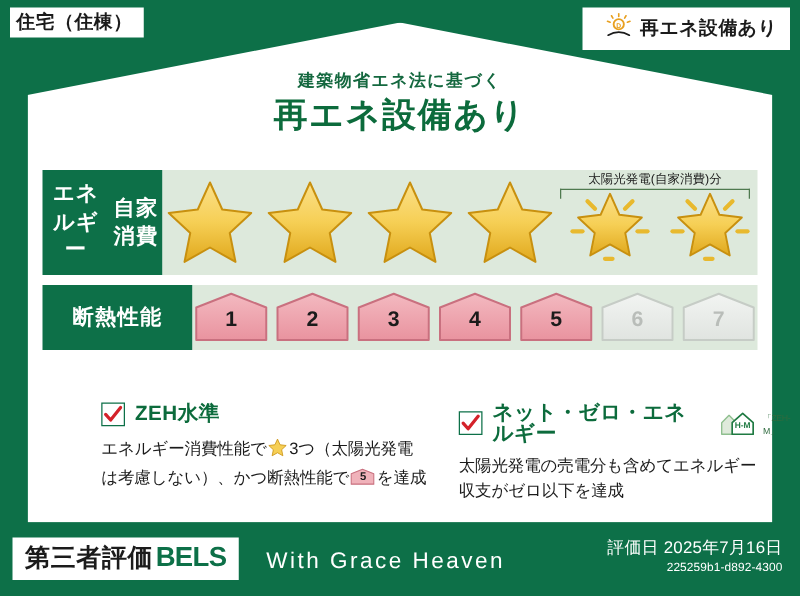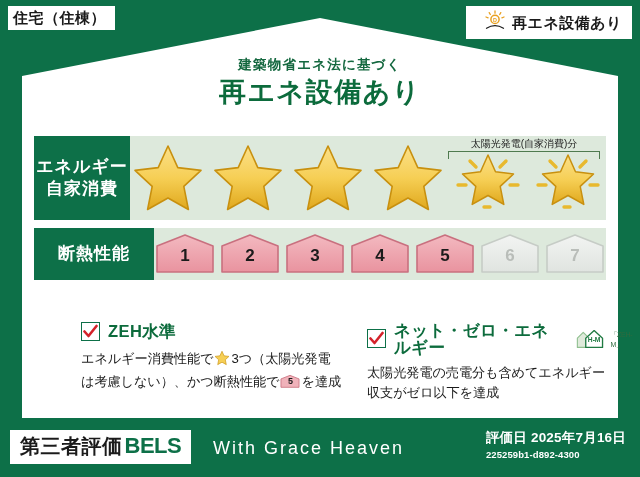--- a/index.html
+++ b/index.html
@@ -60,21 +60,21 @@
     font-size: 27px; font-weight: bold; color: #0c6b3c;
     letter-spacing: 1.5px; line-height: 1.15; margin-top: 4px;
   }
 
   
   .rows { position: absolute; left: 34px; top: 136px; width: 572px; z-index: 5; }
   .metric-row { display: flex; align-items: stretch; margin-bottom: 8px; }
   .metric-label {
     background: #0d7048; color: #ffffff;
     width: 127px; min-height: 84px;
-    display: flex; flex-direction: column;
+    display: flex; flex-direction: row;
     align-items: center; justify-content: center;
     font-size: 17px; font-weight: bold;
     letter-spacing: 1px; line-height: 1.32;
     text-align: center;
   }
   .metric-row.insul .metric-label { min-height: 52px; font-size: 17px; }
   .metric-value {
     flex: 1; background: #dde9dc;
     position: relative;
     display: flex; align-items: center;
@@ -159,21 +159,21 @@
   .bels-box .bels {
     font-size: 22px; font-weight: bold; color: #0d7048;
     letter-spacing: -0.5px;
   }
   .bldg-name {
     position: absolute; left: 213px; top: 20px;
     color: #ffffff; font-size: 18px; letter-spacing: 2px;
   }
   .foot-right {
     position: absolute; right: 14px; top: 12px;
-    text-align: left; color: #ffffff; font-weight: bold;
+    text-align: right; color: #ffffff;
   }
   .foot-right .date { font-size: 13.5px; letter-spacing: 0.2px; line-height: 1.25; }
   .foot-right .uid { font-size: 9.5px; letter-spacing: 0.1px; margin-top: 2px; }
 </style>
 </head>
 <body>
 
 <div id="label-root">
 
   <div class="house-white"></div>

